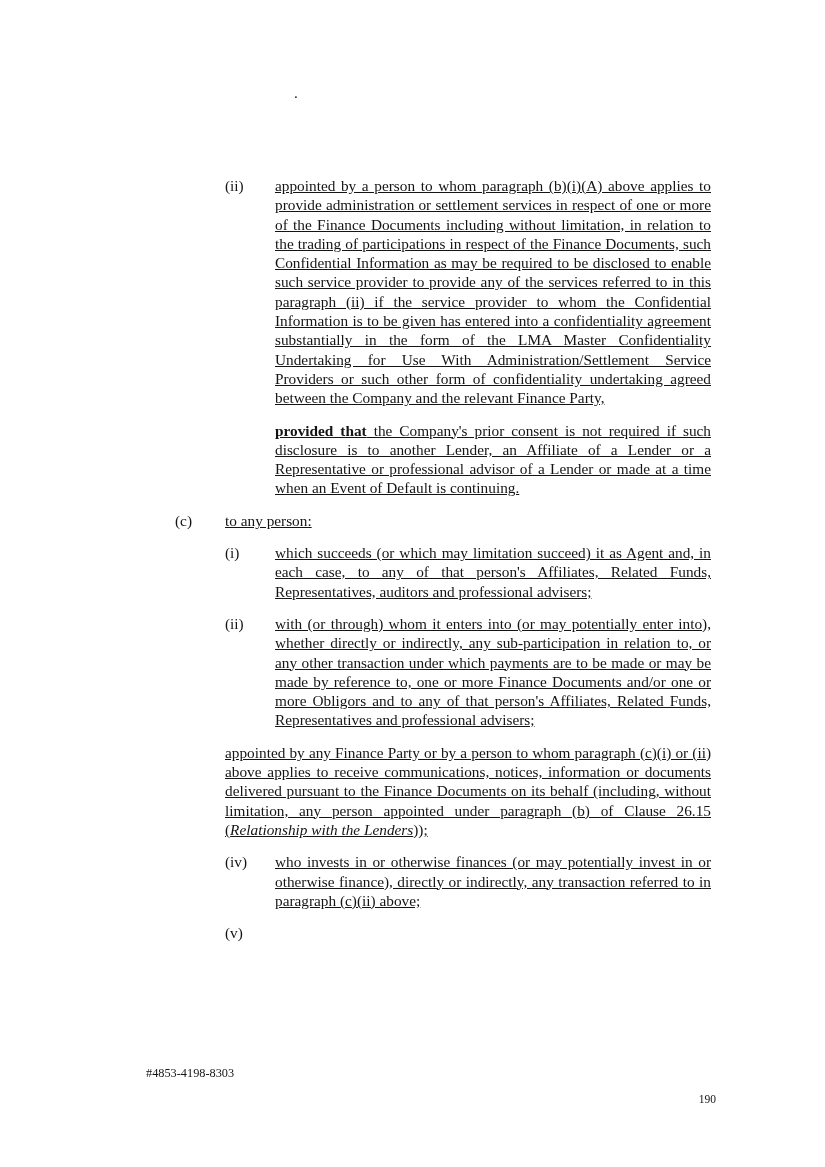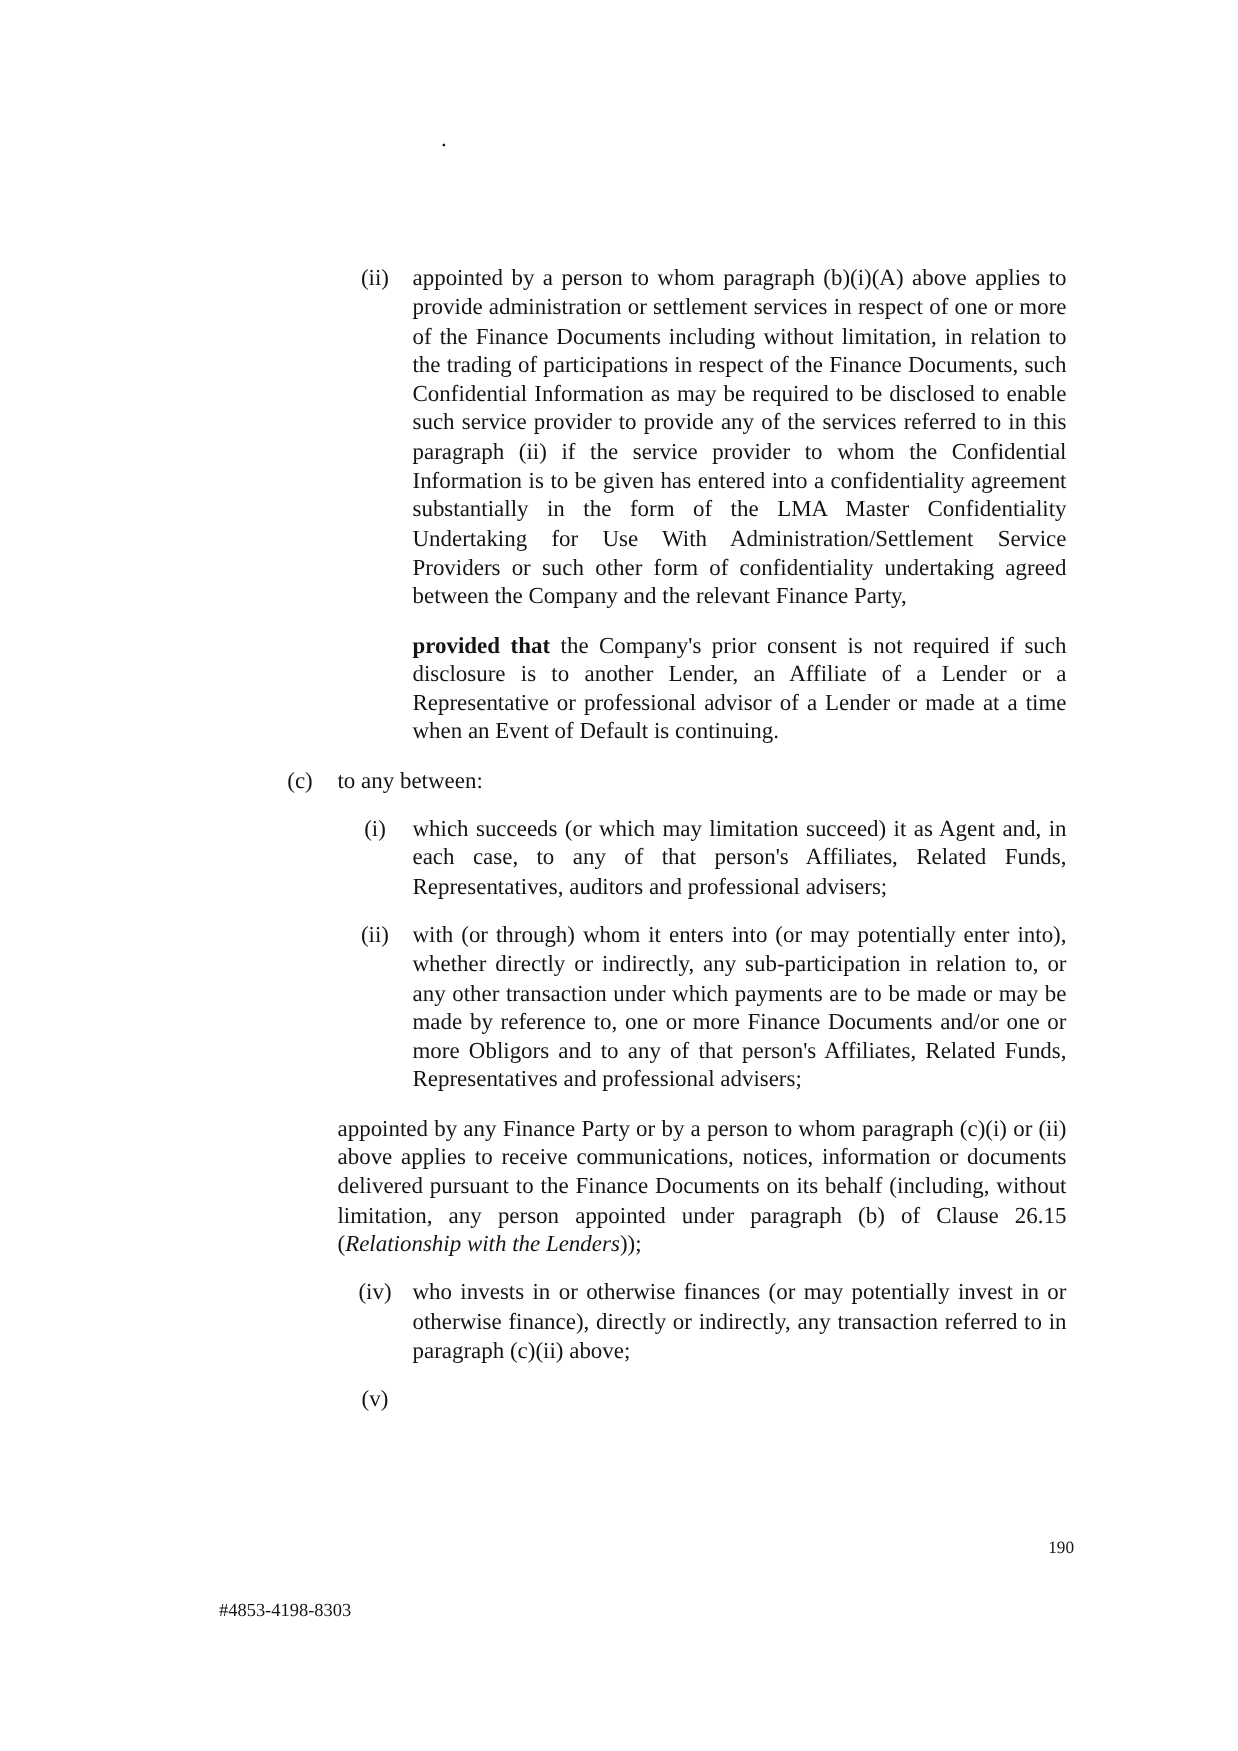--- a/index.html
+++ b/index.html
@@ -33,37 +33,37 @@
   }
   .block {
     display: flex;
     margin: 0 0 13px 0;
   }
   .block.indent-1 { margin-top: 8px; }
   .block.indent-2 { padding-left: 50px; }
   .block.indent-3 { padding-left: 100px; }
   .marker {
     flex: 0 0 50px;
-    text-align: center;
   }
   .marker:empty { display: none; }
   .text {
     flex: 1 1 auto;
     text-align: justify;
     text-align-last: left;
+    text-decoration: underline;
   }
   .block.justify-last .text {
     text-align-last: justify;
   }
   .seg-bold   { font-weight: bold; }
   .seg-italic { font-style: italic; }
   .page-number {
     position: absolute;
     right: 109px;
-    top: 1025px;
+    top: 1092px;
     font-size: 11.5px;
     line-height: 14px;
   }
   .doc-footer {
     position: absolute;
     left: 120px;
     top: 1066px;
     font-size: 12.3px;
     line-height: 15px;
     margin-left: 26px;
@@ -81,21 +81,21 @@
     <span class="text"><span>appointed by a person to whom paragraph (b)(i)(A) above applies to provide administration or settlement services in respect of one or more of the Finance Documents including without limitation, in relation to the trading of participations in respect of the Finance Documents, such Confidential Information as may be required to be disclosed to enable such service provider to provide any of the services referred to in this paragraph (ii) if the service provider to whom the Confidential Information is to be given has entered into a confidentiality agreement substantially in the form of the LMA Master Confidentiality Undertaking for Use With Administration/Settlement Service Providers or such other form of confidentiality undertaking agreed between the Company and the relevant Finance Party,</span></span>
   </div>
 
   <div class="block indent-3">
 
     <span class="text"><span class="seg-bold">provided that</span><span> the Company's prior consent is not required if such disclosure is to another Lender, an Affiliate of a Lender or a Representative or professional advisor of a Lender or made at a time when an Event of Default is continuing.</span></span>
   </div>
 
   <div class="block indent-1">
     <span class="marker">(c)</span>
-    <span class="text"><span>to any between:</span></span>
+    <span class="text"><span>to any person:</span></span>
   </div>
 
   <div class="block indent-2">
     <span class="marker">(i)</span>
     <span class="text"><span>which succeeds (or which may limitation succeed) it as Agent and, in each case, to any of that person's Affiliates, Related Funds, Representatives, auditors and professional advisers;</span></span>
   </div>
 
   <div class="block indent-2">
     <span class="marker">(ii)</span>
     <span class="text"><span>with (or through) whom it enters into (or may potentially enter into), whether directly or indirectly, any sub-participation in relation to, or any other transaction under which payments are to be made or may be made by reference to, one or more Finance Documents and/or one or more Obligors and to any of that person's Affiliates, Related Funds, Representatives and professional advisers;</span></span>

